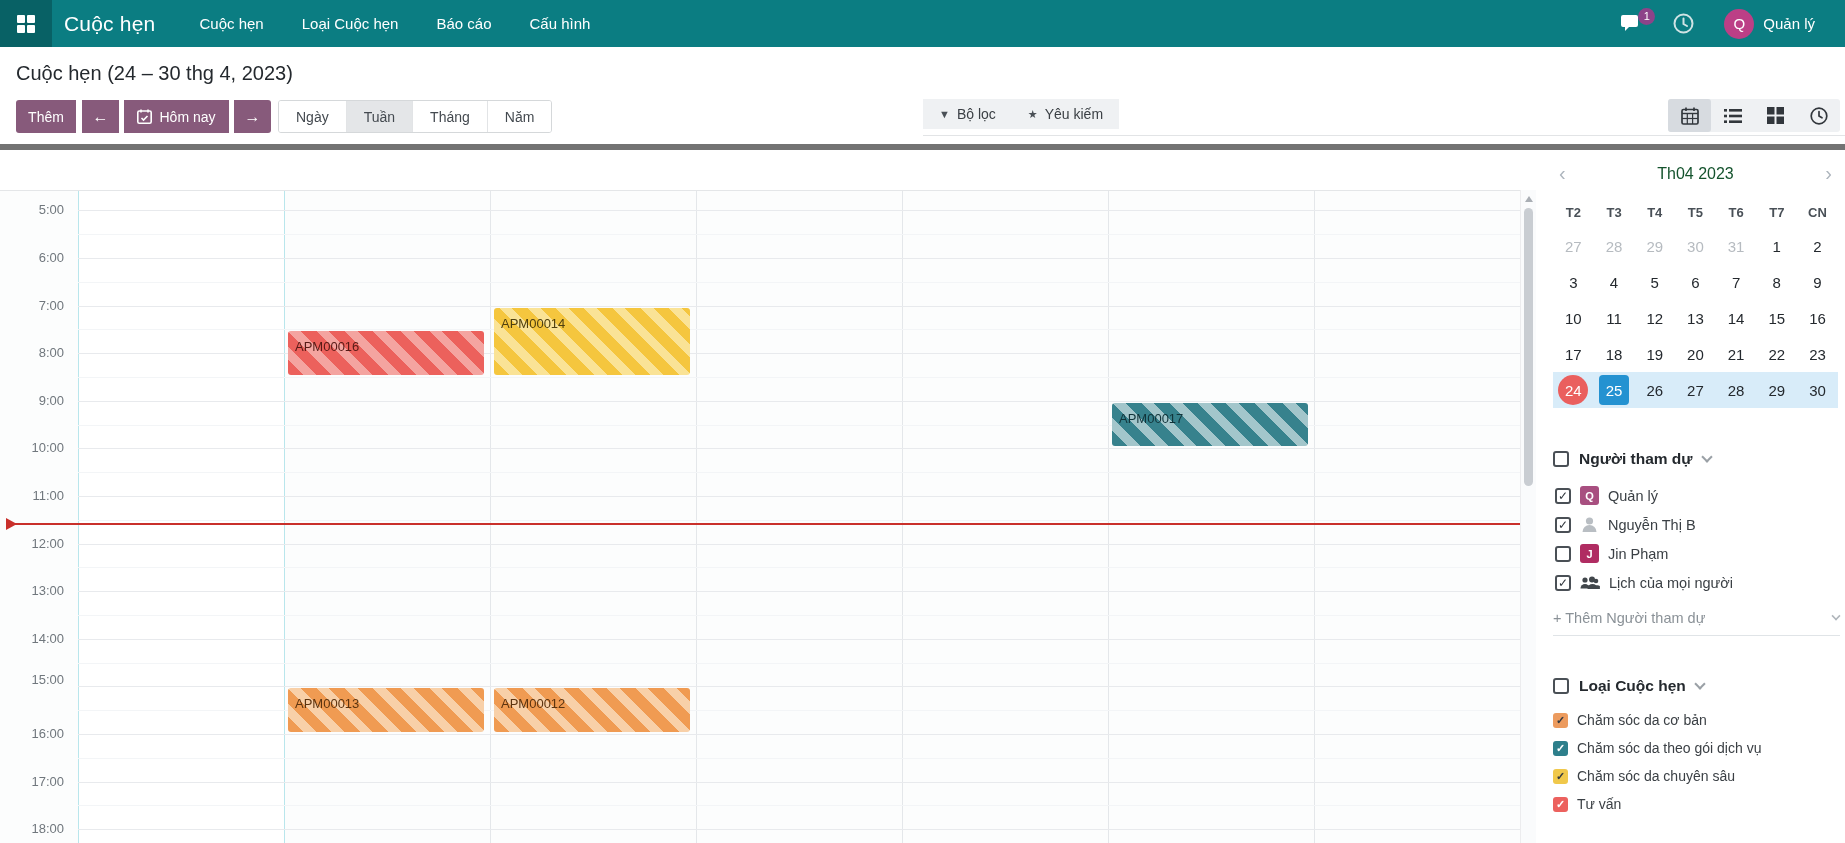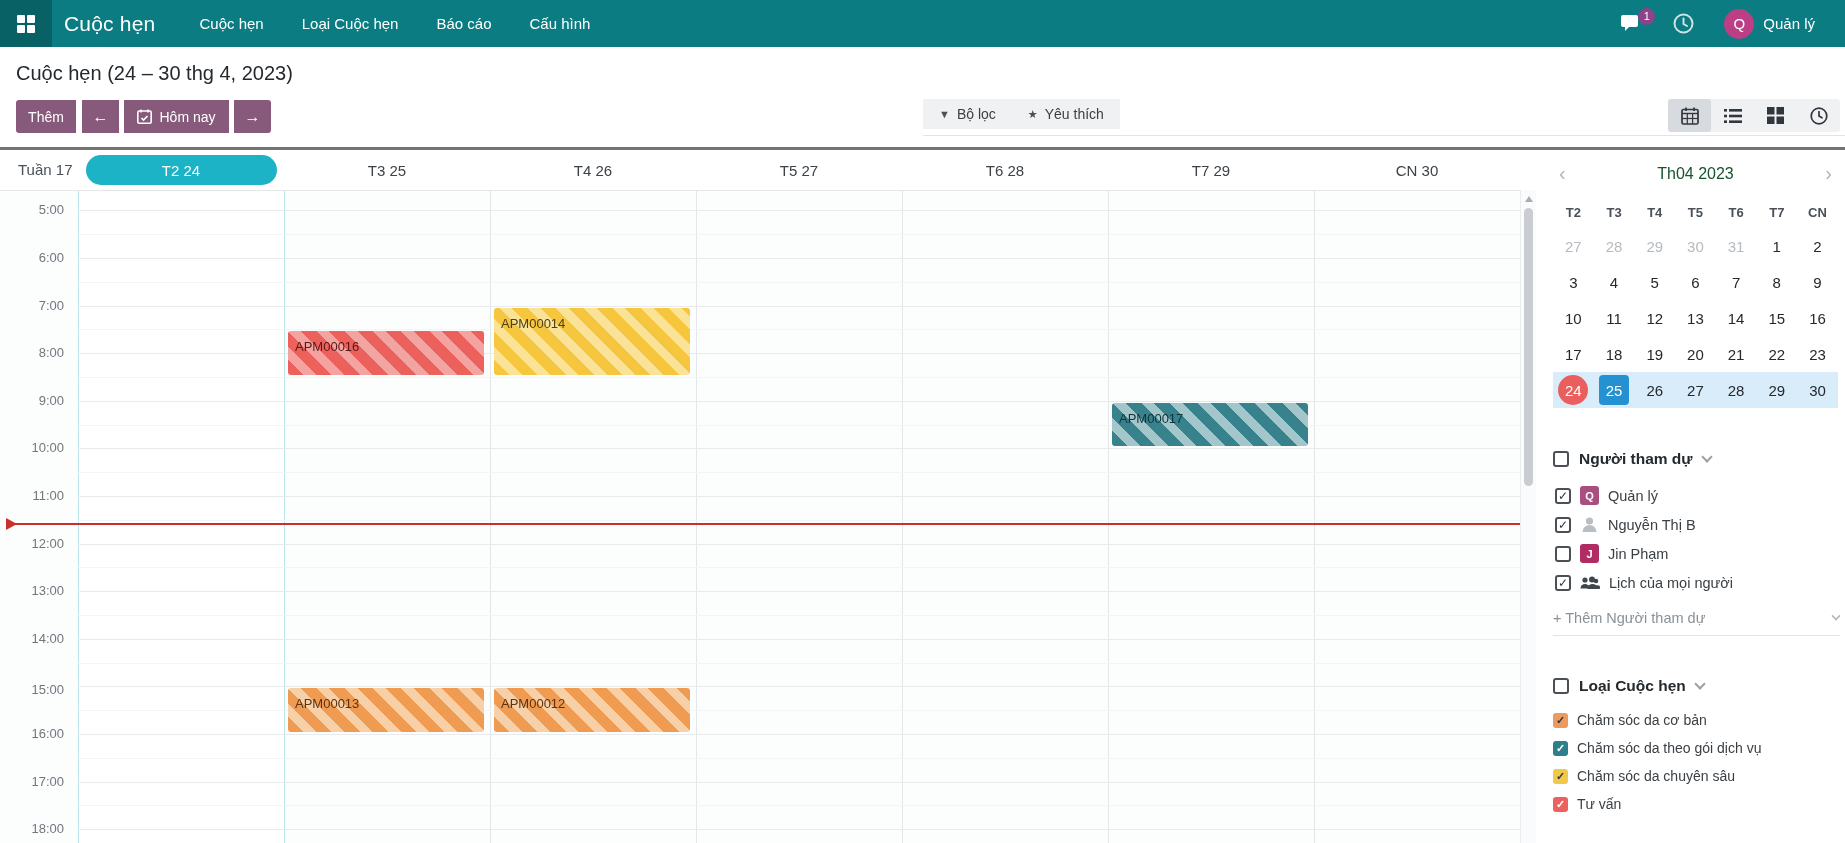--- a/index.html
+++ b/index.html
@@ -17,21 +17,21 @@
   .nav-right { margin-left:auto; display:flex; align-items:center; gap:10px; padding-right:14px; }
   .icon-btn { position:relative; padding:6px 10px; cursor:pointer; display:flex; align-items:center; }
   .badge { position:absolute; top:0px; right:-2px; background:#8d4389; color:#fff; font-size:11px;
     min-width:17px; height:17px; border-radius:9px; display:flex; align-items:center; justify-content:center; padding:0 4px; }
   .avatar { width:30px; height:30px; border-radius:50%; background:#bc3f86; color:#fff; font-size:15px;
     display:flex; align-items:center; justify-content:center; font-weight:500; }
   .user-name { font-size:15px; padding-right:6px; }
 
   
   .controlbar { position:absolute; left:0; top:47px; width:1845px; height:103px; background:#fff;
-    border-bottom:3px solid #737373; }
+    border-bottom:6px solid #737373; }
   .view-title { position:absolute; left:16px; top:15px; font-size:20px; color:#24292e; font-weight:500; }
   .btn-row { position:absolute; left:16px; top:53px; height:33px; display:flex; align-items:stretch; }
   .pbtn { background:#875a7b; color:#fff; border:none; font-size:14px; display:flex; align-items:center;
     justify-content:center; cursor:pointer; font-family:inherit; }
   .pbtn.add { width:60px; border-radius:3px 0 0 3px; }
   .pbtn.nav-arrow { width:37px; margin-left:6px; font-size:16px; font-weight:bold; }
   .pbtn.today { width:105px; margin-left:5px; gap:7px; }
   .pbtn.nav-arrow.next { margin-left:5px; border-radius:0 3px 3px 0; }
   .range-group { display:flex; margin-left:7px; border:1px solid #d5d8da; border-radius:3px; overflow:hidden; background:#fff; }
   .range-btn { border:none; background:#fff; font-size:14px; color:#444a50; padding:0 17px; cursor:pointer;
@@ -164,41 +164,47 @@
       <button class="pbtn today">
         <svg width="15" height="15" viewBox="0 0 15 15">
           <rect x="0.8" y="2" width="13.4" height="12.2" rx="1.5" fill="none" stroke="#fff" stroke-width="1.6"></rect>
           <line x1="4" y1="0.5" x2="4" y2="3.5" stroke="#fff" stroke-width="1.6"></line>
           <line x1="11" y1="0.5" x2="11" y2="3.5" stroke="#fff" stroke-width="1.6"></line>
           <path d="M4.5 9 l2 2 l4 -4" fill="none" stroke="#fff" stroke-width="1.6"></path>
         </svg>
         <span>Hôm nay</span>
       </button>
       <button class="pbtn nav-arrow next">→</button>
+      <div class="range-group" id="range-group">
+          <button class="range-btn">Ngày</button>
+          <button class="range-btn active">Tuần</button>
+          <button class="range-btn">Tháng</button>
+          <button class="range-btn">Năm</button>
+        </div>
     </div>
 
     <div class="search-wrap">
       <input class="search-input" type="text" placeholder="Tìm kiếm..." style="">
     </div>
     <div class="search-underline"></div>
     <div class="search-icon-btn">
       <svg width="20" height="20" viewBox="0 0 20 20">
         <circle cx="8" cy="8" r="6" fill="none" stroke="#4a5056" stroke-width="2"></circle>
         <line x1="12.5" y1="12.5" x2="18" y2="18" stroke="#4a5056" stroke-width="2" stroke-linecap="round"></line>
       </svg>
     </div>
 
     <div class="filter-row">
       <button class="fbtn">
         <span class="glyph">▼</span>
         <span>Bộ lọc</span>
       </button>
       <button class="fbtn">
         <span class="glyph">★</span>
-        <span>Yêu thích</span>
+        <span>Yêu kiếm</span>
       </button>
     </div>
 
     <div class="view-switcher">
       <div class="vs-btn active">
         <svg width="18" height="18" viewBox="0 0 18 18">
           <rect x="1" y="2.5" width="16" height="14.5" rx="1.5" fill="none" stroke="#32373c" stroke-width="1.7"></rect>
           <line x1="5" y1="0.5" x2="5" y2="4" stroke="#32373c" stroke-width="1.7"></line>
           <line x1="13" y1="0.5" x2="13" y2="4" stroke="#32373c" stroke-width="1.7"></line>
           <line x1="1" y1="6.5" x2="17" y2="6.5" stroke="#32373c" stroke-width="1.4"></line>
@@ -227,34 +233,20 @@
       </div>
       <div class="vs-btn">
         <svg width="18" height="18" viewBox="0 0 18 18">
           <circle cx="9" cy="9" r="7.8" fill="none" stroke="#32373c" stroke-width="1.7"></circle>
           <path d="M9 4.5 v4.5 l3 1.8" fill="none" stroke="#32373c" stroke-width="1.7" stroke-linecap="round"></path>
         </svg>
       </div>
     </div>
   </div>
 
-  <div class="weekheader">
-    <div class="week-label">Tuần 17</div>
-    <div id="weekdays">
-        <div class="wh-day" style="left: 78px; width: 206px;">
-          <div class="wh-pill">T2 24</div>
-        </div>
-        <div class="wh-day" style="left: 284px; width: 206px;">T3 25</div>
-        <div class="wh-day" style="left: 490px; width: 206px;">T4 26</div>
-        <div class="wh-day" style="left: 696px; width: 206px;">T5 27</div>
-        <div class="wh-day" style="left: 902px; width: 206px;">T6 28</div>
-        <div class="wh-day" style="left: 1108px; width: 206px;">T7 29</div>
-        <div class="wh-day" style="left: 1314px; width: 206px;">CN 30</div>
-      </div>
-  </div>
 
   <div class="grid" id="grid">
       <div class="today-col" style="left: 78px; width: 206px;"></div>
       <div class="vline cyan" style="left: 78px;"></div>
       <div class="vline cyan" style="left: 284px;"></div>
       <div class="vline" style="left: 490px;"></div>
       <div class="vline" style="left: 696px;"></div>
       <div class="vline" style="left: 902px;"></div>
       <div class="vline" style="left: 1108px;"></div>
       <div class="vline" style="left: 1314px;"></div>
@@ -283,21 +275,21 @@
       <div class="hline half" style="top: 376.4px;"></div>
       <div class="hour-label" style="top: 344.6px;">12:00</div>
       <div class="hline" style="top: 400.2px;"></div>
       <div class="hline half" style="top: 424px;"></div>
       <div class="hour-label" style="top: 392.2px;">13:00</div>
       <div class="hline" style="top: 447.8px;"></div>
       <div class="hline half" style="top: 471.6px;"></div>
       <div class="hour-label" style="top: 439.8px;">14:00</div>
       <div class="hline" style="top: 495.4px;"></div>
       <div class="hline half" style="top: 519.2px;"></div>
-      <div class="hour-label" style="top: 491px;">15:00</div>
+      <div class="hour-label" style="top: 481px;">15:00</div>
       <div class="hline" style="top: 543px;"></div>
       <div class="hline half" style="top: 566.8px;"></div>
       <div class="hour-label" style="top: 535px;">16:00</div>
       <div class="hline" style="top: 590.6px;"></div>
       <div class="hline half" style="top: 614.4px;"></div>
       <div class="hour-label" style="top: 582.6px;">17:00</div>
       <div class="hline" style="top: 638.2px;"></div>
       <div class="hour-label" style="top: 630.2px;">18:00</div>
       <div class="event" style="left: 288px; width: 196px; top: 140.4px; height: 43.6px; background: repeating-linear-gradient(45deg, rgb(236, 97, 92) 0px, rgb(236, 97, 92) 11px, rgb(244, 164, 160) 11px, rgb(244, 164, 160) 20px);">
         <span style="color: rgb(87, 26, 22);">APM00016</span>

